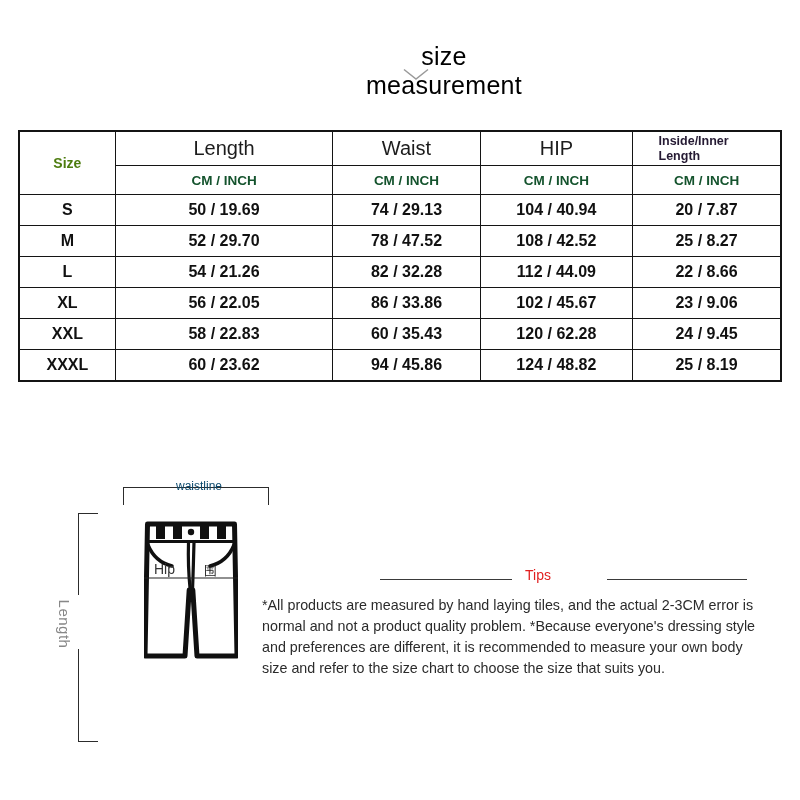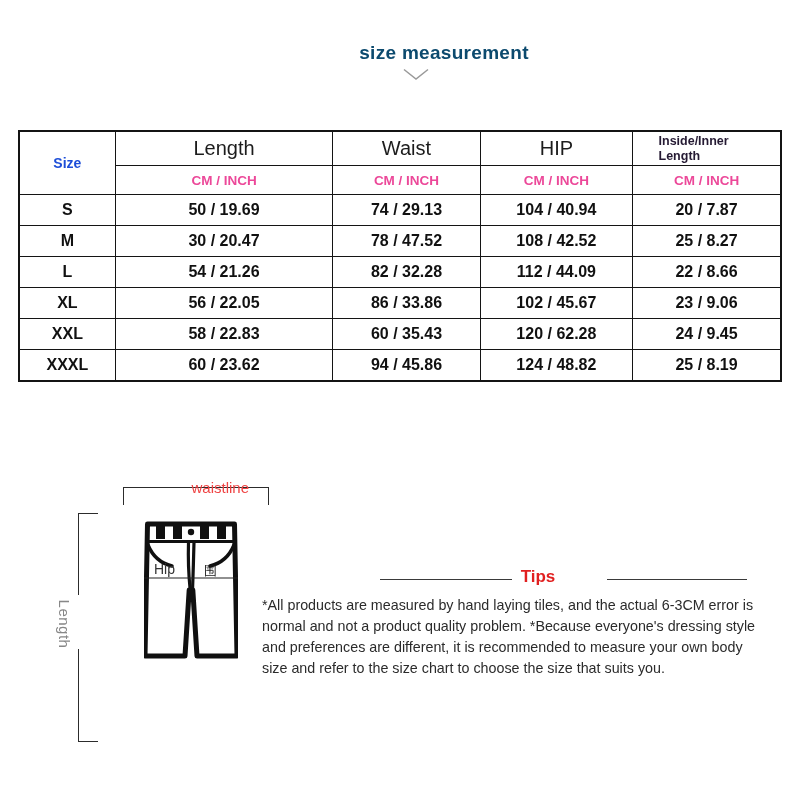--- a/index.html
+++ b/index.html
@@ -1,49 +1,49 @@
 <!DOCTYPE html>
 <html><head>
 <meta charset="utf-8">
 <style>
   html,body{margin:0;padding:0;background:#fff;}
   #page{position:relative;width:800px;height:800px;background:#ffffff;overflow:hidden;
         font-family:"Liberation Sans",sans-serif;color:#141414;}
 
   
   .page-title{position:absolute;left:344px;top:42px;width:200px;text-align:center;
-              font-size:19px;color:#0c4a6e;letter-spacing:.3px;font-weight:bold;}
+              font-size:25px;color:#000000;letter-spacing:.3px;}
   .chevron{position:absolute;left:403px;top:68px;}
 
   
   .size-table{position:absolute;left:18px;top:130px;border-collapse:collapse;table-layout:fixed;
               width:764px;border:2px solid #141414;}
   .size-table th,.size-table td{border:1px solid #141414;text-align:center;vertical-align:middle;
               padding:0;overflow:hidden;white-space:nowrap;}
   .size-table .col-hdr{font-size:20px;font-weight:400;color:#1c1c1c;height:33px;}
-  .size-table .corner{font-size:14px;font-weight:700;color:#1d4ed8;}
+  .size-table .corner{font-size:14px;font-weight:700;color:#4d7c0f;}
   .size-table .inner-hdr{font-size:12.5px;font-weight:700;line-height:1.15;color:#251a33;
               white-space:normal;}
   .size-table .inner-hdr span{display:inline-block;width:96px;text-align:left;}
-  .size-table .sub-hdr{font-size:13.5px;font-weight:700;height:28px;color:#ec4899;}
+  .size-table .sub-hdr{font-size:13.5px;font-weight:700;height:28px;color:#14532d;}
   .size-table .data-row td{font-size:16px;font-weight:700;height:30px;color:#111;}
 
   
   .hline{position:absolute;height:1.3px;background:#2c2c2c;}
   .vline{position:absolute;width:1.3px;background:#2c2c2c;}
-  .waistline-label{position:absolute;left:149px;top:479px;width:100px;text-align:right;
-              font-size:15px;color:#ef4444;}
+  .waistline-label{position:absolute;left:149px;top:479px;width:100px;text-align:center;
+              font-size:12px;color:#0c4a6e;}
   .length-label{position:absolute;left:37px;top:596px;width:56px;height:56px;
               display:flex;align-items:center;justify-content:center;
               transform:rotate(90deg);font-size:15px;color:#878787;letter-spacing:.5px;}
   .shorts-svg{position:absolute;left:144px;top:520px;}
 
   
   .tips-heading{position:absolute;left:512px;top:567px;width:52px;text-align:center;
-              font-size:17px;font-weight:700;}
+              font-size:14px;font-weight:400;}
   .tips-line{position:absolute;top:579px;height:1px;background:#3a3a3a;}
   .tips-line.left{left:380px;width:132px;}
   .tips-line.right{left:607px;width:140px;}
   .tips-body{position:absolute;left:262px;top:595px;width:500px;font-size:14.3px;
               line-height:1.47;color:#2b2b2b;}
 </style>
 </head>
 <body>
 
 <div id="page">
@@ -77,21 +77,21 @@
     </tr>
     <tr class="data-row">
       <td>S</td>
       <td>50 / 19.69</td>
       <td>74 / 29.13</td>
       <td>104 / 40.94</td>
       <td>20 / 7.87</td>
     </tr>
     <tr class="data-row">
       <td>M</td>
-      <td>30 / 20.47</td>
+      <td>52 / 29.70</td>
       <td>78 / 47.52</td>
       <td>108 / 42.52</td>
       <td>25 / 8.27</td>
     </tr>
     <tr class="data-row">
       <td>L</td>
       <td>54 / 21.26</td>
       <td>82 / 32.28</td>
       <td>112 / 44.09</td>
       <td>22 / 8.66</td>
@@ -148,15 +148,15 @@
       <rect x="73" y="4" width="9" height="15"></rect>
       <circle cx="47" cy="12" r="3.2"></circle>
     </g>
     <text x="10" y="54" font-size="14" fill="#333" font-family="Liberation Sans, sans-serif">Hip</text>
     <text x="60" y="55" font-size="13" fill="#1a1a1a" font-family="Liberation Sans, sans-serif">围</text>
   </svg>
 
   <div class="tips-line left"></div>
   <div class="tips-line right"></div>
   <div class="tips-heading" style="color: rgb(225, 31, 31);">Tips</div>
-  <div class="tips-body">*All products are measured by hand laying tiles, and the actual 6-3CM error is normal and not a product quality problem. *Because everyone's dressing style and preferences are different, it is recommended to measure your own body size and refer to the size chart to choose the size that suits you.</div>
+  <div class="tips-body">*All products are measured by hand laying tiles, and the actual 2-3CM error is normal and not a product quality problem. *Because everyone's dressing style and preferences are different, it is recommended to measure your own body size and refer to the size chart to choose the size that suits you.</div>
 
 </div>
 
 </body></html>

